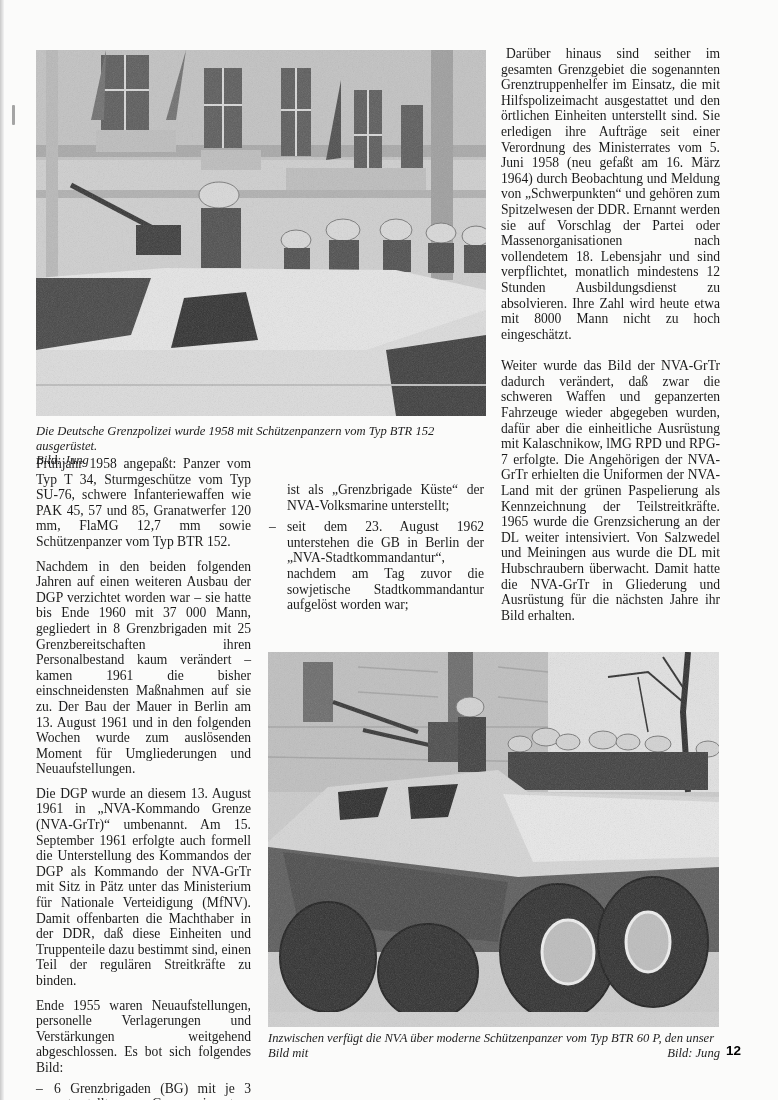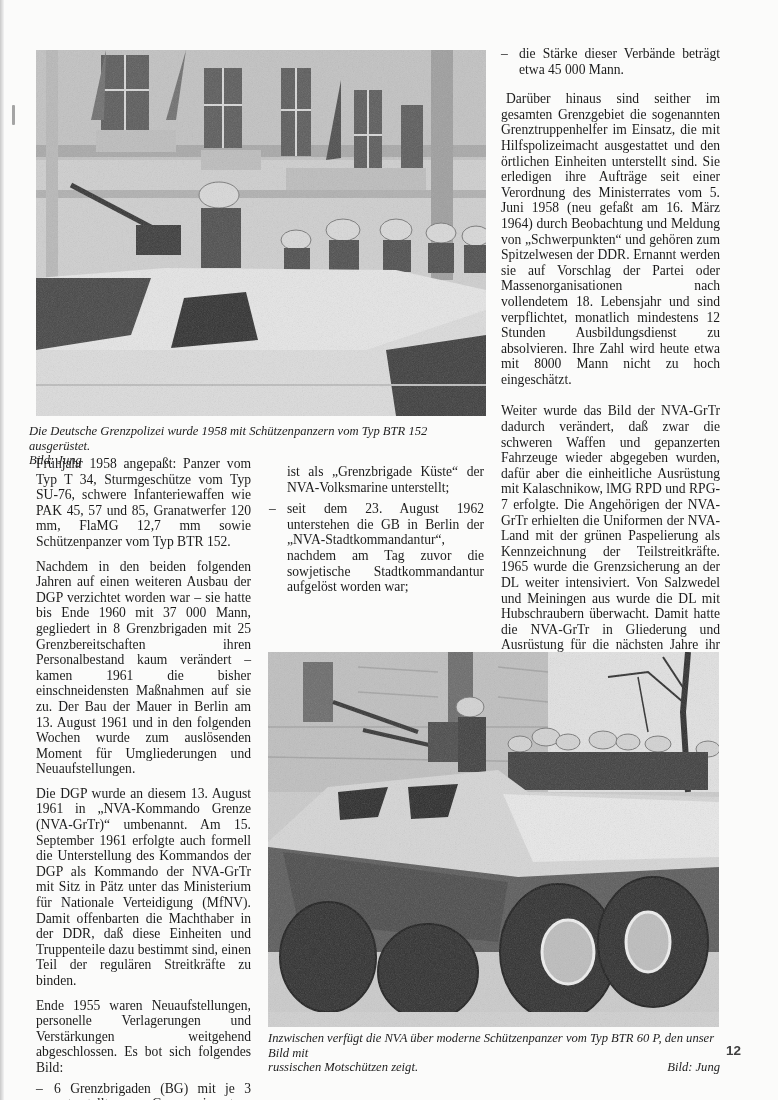--- a/index.html
+++ b/index.html
@@ -15,21 +15,21 @@
     .dash-list { list-style: none; }
     .dash-list li { position: relative; padding-left: 18px; margin-bottom: 7px; }
     .dash-list li::before { content: "–"; position: absolute; left: 0; top: 0; }
 
     .photo { position: absolute; overflow: hidden; background: #9a9a9a; }
     .photo svg { display: block; width: 100%; height: 100%; }
 
     .caption { position: absolute; font-style: italic; font-size: 12.6px; line-height: 14.5px; color: #222; }
     .caption .credit-right { position: absolute; right: 0; bottom: 0; }
 
-    .page-number { position: absolute; font-family: "Liberation Sans", "DejaVu Sans", sans-serif; font-weight: bold; font-size: 13.5px; color: #404040; }
+    .page-number { position: absolute; font-family: "Liberation Sans", "DejaVu Sans", sans-serif; font-weight: bold; font-size: 13.5px; color: #000000; }
   </style>
 </head>
 <body>
 
 <div class="page-edge"></div>
 <div class="edge-mark"></div>
 
 <div class="photo" style="left:36px; top:50px; width:450px; height:366px;">
   <svg viewBox="0 0 450 366" preserveAspectRatio="none">
     <defs>
@@ -99,46 +99,45 @@
     <path d="M0 228 L130 218 L360 220 L450 240 L450 366 L0 366 Z" fill="#e6e6e6"></path>
     <path d="M0 228 L115 228 L95 285 L0 300 Z" fill="#444"></path>
     <path d="M148 248 L210 242 L222 290 L135 298 Z" fill="#2f2f2f"></path>
     <path d="M0 300 L330 300 L450 260 L450 366 L0 366 Z" fill="#dcdcdc"></path>
     <path d="M350 300 L450 285 L450 366 L360 366 Z" fill="#3c3c3c"></path>
     <line x1="0" y1="335" x2="450" y2="335" stroke="#bdbdbd" stroke-width="2"></line>
     <rect x="0" y="0" width="450" height="366" filter="url(#grain1)"></rect>
   </svg>
 </div>
 
-<div class="caption" style="left:29px; top:424px; width:455px;">
+<div class="caption" style="left:36px; top:424px; width:455px;">
   <div>Die Deutsche Grenzpolizei wurde 1958 mit Schützenpanzern vom Typ BTR 152 ausgerüstet.</div>
   <div>Bild: Jung</div>
 </div>
 
 <div class="col" style="left:36px; top:456px; width:215px;">
   <p>Frühjahr 1958 angepaßt: Panzer vom Typ T 34, Sturmgeschütze vom Typ SU-76, schwere Infanteriewaffen wie PAK 45, 57 und 85, Granatwerfer 120 mm, FlaMG 12,7 mm sowie Schützenpanzer vom Typ BTR 152.</p>
   <p>Nachdem in den beiden folgenden Jahren auf einen weiteren Ausbau der DGP verzichtet worden war – sie hatte bis Ende 1960 mit 37 000 Mann, gegliedert in 8 Grenzbrigaden mit 25 Grenzbereitschaften ihren Personalbestand kaum verändert – kamen 1961 die bisher einschneidensten Maßnahmen auf sie zu. Der Bau der Mauer in Berlin am 13. August 1961 und in den folgenden Wochen wurde zum auslösenden Moment für Umgliederungen und Neuaufstellungen.</p>
   <p>Die DGP wurde an diesem 13. August 1961 in „NVA-Kommando Grenze (NVA-GrTr)“ umbenannt. Am 15. September 1961 erfolgte auch formell die Unterstellung des Kommandos der DGP als Kommando der NVA-GrTr mit Sitz in Pätz unter das Ministerium für Nationale Verteidigung (MfNV). Damit offenbarten die Machthaber in der DDR, daß diese Einheiten und Truppenteile dazu bestimmt sind, einen Teil der regulären Streitkräfte zu binden.</p>
   <p style="margin-bottom:5px;">Ende 1955 waren Neuaufstellungen, personelle Verlagerungen und Verstärkungen weitgehend abgeschlossen. Es bot sich folgendes Bild:</p>
   <ul class="dash-list">
     <li>6 Grenzbrigaden (BG) mit je 3 unterstellten Grenzregimentern (GR) sind an der DL disloziert; jedes GR gliedert sich in 2 bis 3 Grenzbataillone mit 4 oder 5 Grenzkompanien (GK);</li>
 
   </ul>
 </div>
 
-<div class="col" style="left:269px; top:464px; width:215px;">
+<div class="col" style="left:269px; top:482px; width:215px;">
   <p style="padding-left:18px; margin-bottom:6px;">ist als „Grenzbrigade Küste“ der NVA-Volksmarine unterstellt;</p>
   <ul class="dash-list">
     <li>seit dem 23. August 1962 unterstehen die GB in Berlin der „NVA-Stadtkommandantur“, nachdem am Tag zuvor die sowjetische Stadtkommandantur aufgelöst worden war;</li>
   </ul>
 </div>
 
 <div class="col" style="left:501px; top:46px; width:219px;">
   <ul class="dash-list">
-    <li style="margin-bottom:14px;">die Stärke dieser Verbände beträgt etwa 45 000 Mann.</li>
   </ul>
   <p class="indent" style="margin-bottom:16px;">Darüber hinaus sind seither im gesamten Grenzgebiet die sogenannten Grenztruppenhelfer im Einsatz, die mit Hilfspolizeimacht ausgestattet und den örtlichen Einheiten unterstellt sind. Sie erledigen ihre Aufträge seit einer Verordnung des Ministerrates vom 5. Juni 1958 (neu gefaßt am 16. März 1964) durch Beobachtung und Meldung von „Schwerpunkten“ und gehören zum Spitzelwesen der DDR. Ernannt werden sie auf Vorschlag der Partei oder Massenorganisationen nach vollendetem 18. Lebensjahr und sind verpflichtet, monatlich mindestens 12 Stunden Ausbildungsdienst zu absolvieren. Ihre Zahl wird heute etwa mit 8000 Mann nicht zu hoch eingeschätzt.</p>
   <p>Weiter wurde das Bild der NVA-GrTr dadurch verändert, daß zwar die schweren Waffen und gepanzerten Fahrzeuge wieder abgegeben wurden, dafür aber die einheitliche Ausrüstung mit Kalaschnikow, lMG RPD und RPG-7 erfolgte. Die Angehörigen der NVA-GrTr erhielten die Uniformen der NVA-Land mit der grünen Paspelierung als Kennzeichnung der Teilstreitkräfte. 1965 wurde die Grenzsicherung an der DL weiter intensiviert. Von Salzwedel und Meiningen aus wurde die DL mit Hubschraubern überwacht. Damit hatte die NVA-GrTr in Gliederung und Ausrüstung für die nächsten Jahre ihr Bild erhalten.</p>
 </div>
 
 <div class="photo" style="left:268px; top:652px; width:451px; height:375px;">
   <svg viewBox="0 0 451 375" preserveAspectRatio="none">
     <defs>
       <filter id="grain2">
           <feTurbulence type="fractalNoise" baseFrequency="1.2" numOctaves="1" seed="7"></feTurbulence>
@@ -210,17 +209,16 @@
       <ellipse cx="380" cy="290" rx="22" ry="30"></ellipse>
     </g>
 
     <rect x="0" y="360" width="451" height="15" fill="#d0d0d0"></rect>
     <rect x="0" y="0" width="451" height="375" filter="url(#grain2)"></rect>
   </svg>
 </div>
 
 <div class="caption" style="left:268px; top:1031px; width:452px;">
   <div>Inzwischen verfügt die NVA über moderne Schützenpanzer vom Typ BTR 60 P, den unser Bild mit</div>
-  <div>russischen Motschützen zeigt.</div>
   <span class="credit-right">Bild: Jung</span>
 </div>
 
 <div class="page-number" style="left:726px; top:1043px;">12</div>
 
 </body></html>

